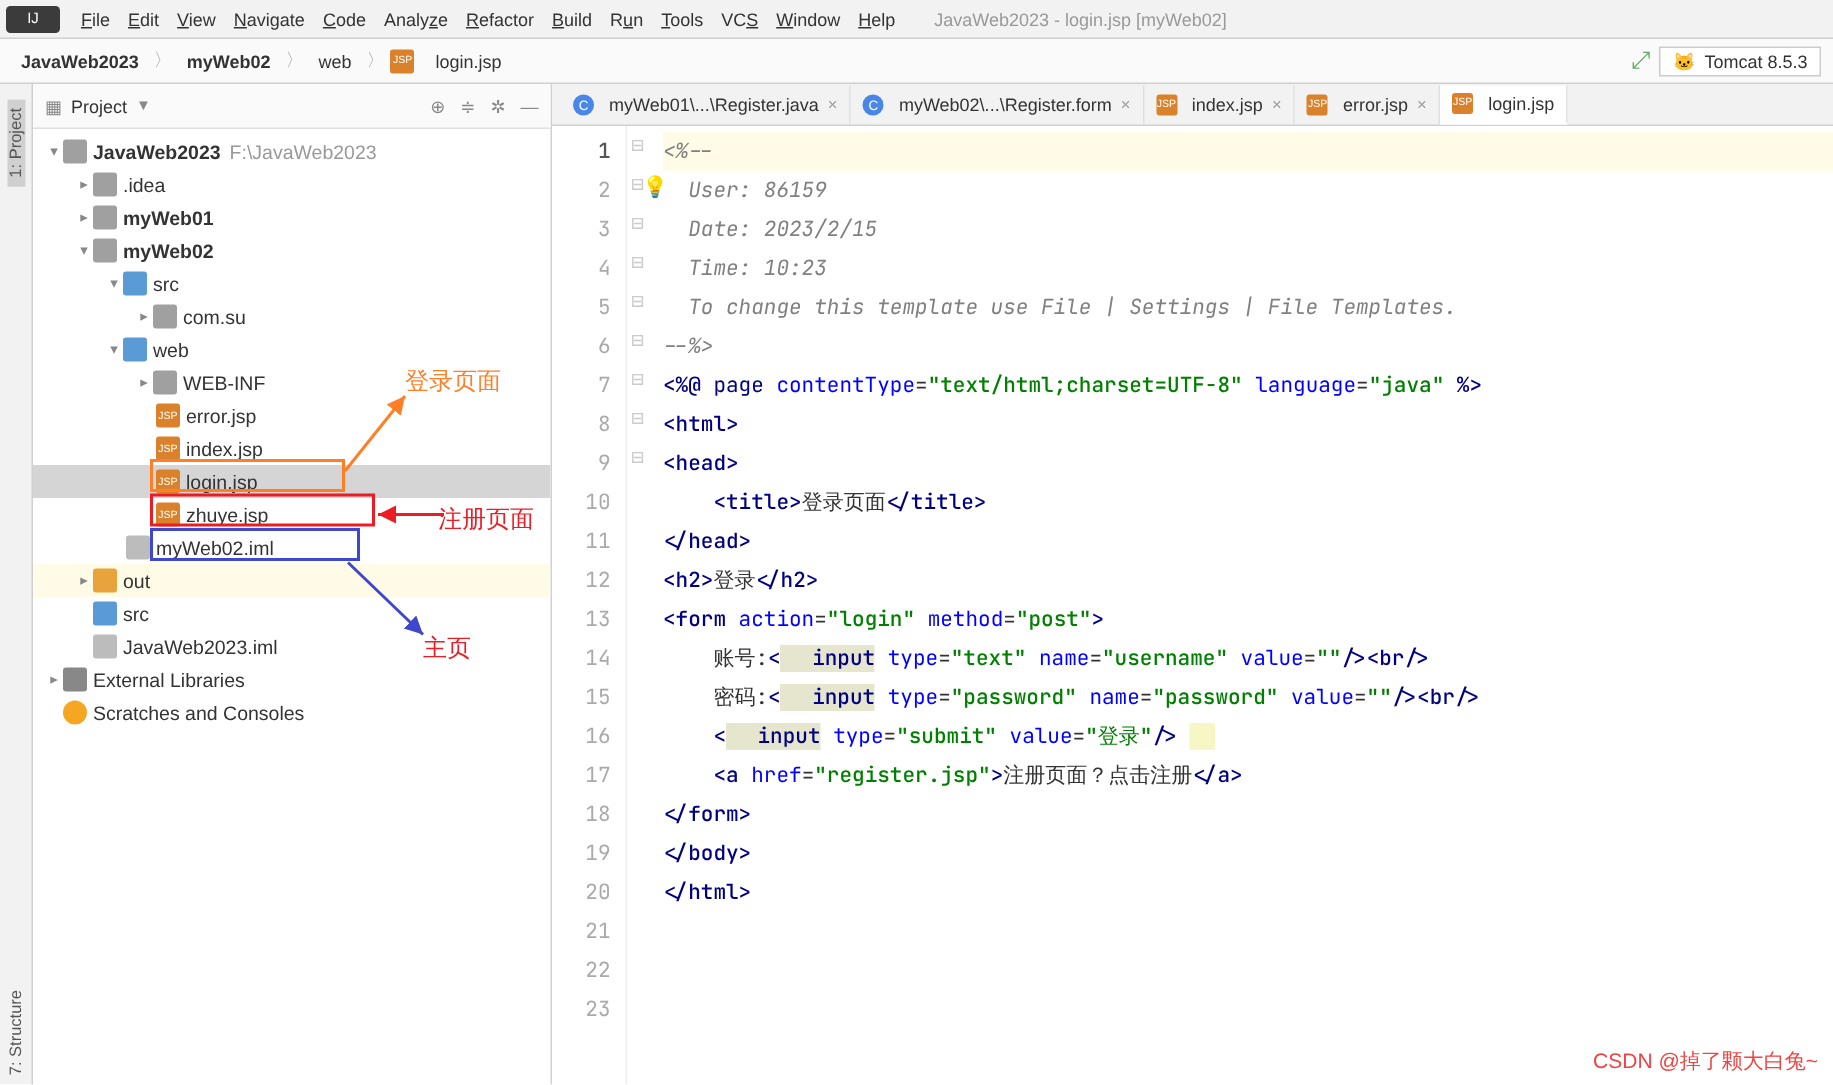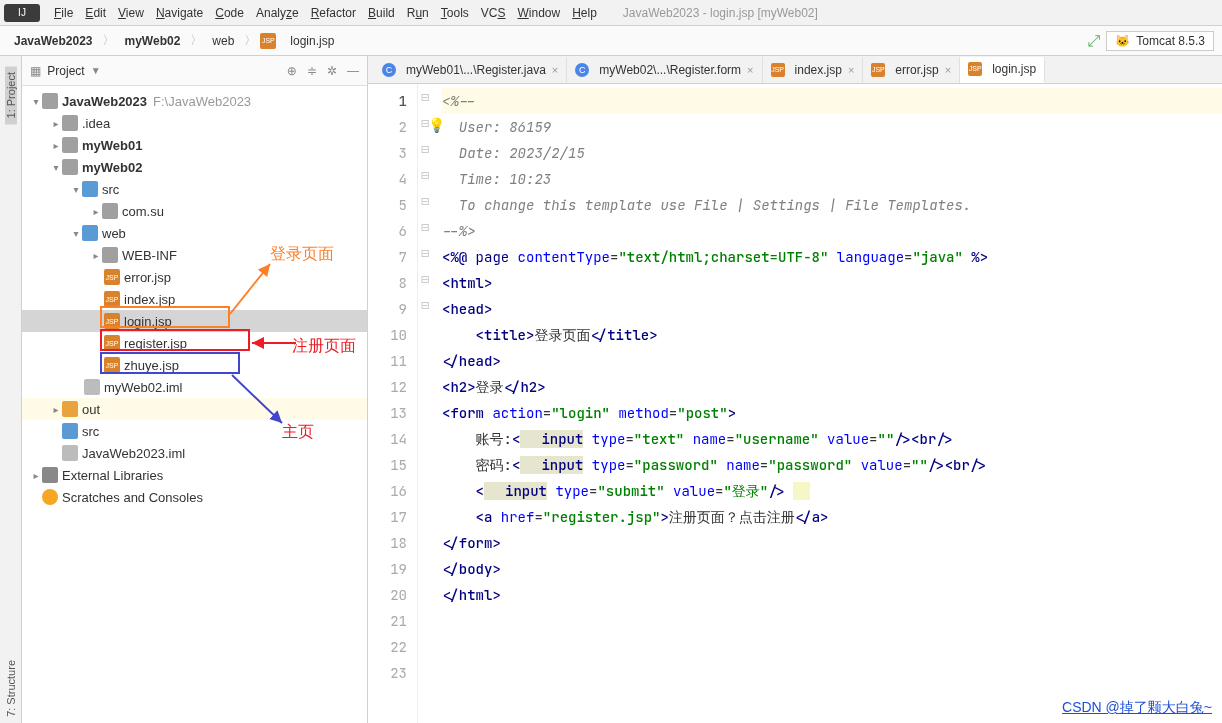--- a/index.html
+++ b/index.html
@@ -55,21 +55,21 @@
   .fold-col { width:14px; color:#ccc; text-align:center; line-height:26px;}
   .c-comment { color: #808080; font-style: italic; }
   .c-tag { color: #000080; font-weight: 500; }
   .c-attr { color: #0000ff; }
   .c-str { color: #008000; font-weight: 500; }
   .c-kw { color: #000080; }
   .hl-bg { background: #e6e6ce; padding-left: 21px; }
   .hl-yellow { background: #f7f7c6; }
   .caret-line { background: #fffbe6; display:inline-block; width:100%;}
   .bulb { position:absolute; left:-4px; top:28px; color:#f5a623; font-size:14px;}
-  .watermark { position:absolute; right:10px; bottom:6px; color:#1d4ed8; font-size:14px;text-decoration:underline;}
+  .watermark { position:absolute; right:10px; bottom:6px; color:#ef4444; font-size:14px;}
   svg.arrow-svg { position:absolute; pointer-events:none;}
 </style>
 </head>
 <body>
 
 <div class="menubar">
   <div class="icon-box">IJ</div>
   <span class="menu-item"><u>F</u>ile</span>
   <span class="menu-item"><u>E</u>dit</span>
   <span class="menu-item"><u>V</u>iew</span>
@@ -174,24 +174,20 @@
           <span class="ticon jsp">JSP</span>
           <span class="label">error.jsp</span>
         </div>
       <div class="tree-row" style="padding-left:82px;">
           <span class="ticon jsp">JSP</span>
           <span class="label">index.jsp</span>
         </div>
       <div class="tree-row selected" style="padding-left:82px;">
           <span class="ticon jsp">JSP</span>
           <span class="label">login.jsp</span>
-        </div>
-      <div class="tree-row" style="padding-left:82px;">
-          <span class="ticon jsp">JSP</span>
-          <span class="label">register.jsp</span>
         </div>
       <div class="tree-row" style="padding-left:82px;">
           <span class="ticon jsp">JSP</span>
           <span class="label">zhuye.jsp</span>
         </div>
       <div class="tree-row" style="padding-left:62px;">
           <span class="ticon folder" style="background:#bcbcbc;"></span>
           <span class="label">myWeb02.iml</span>
         </div>
       <div class="tree-row out-row" style="padding-left:28px;">

